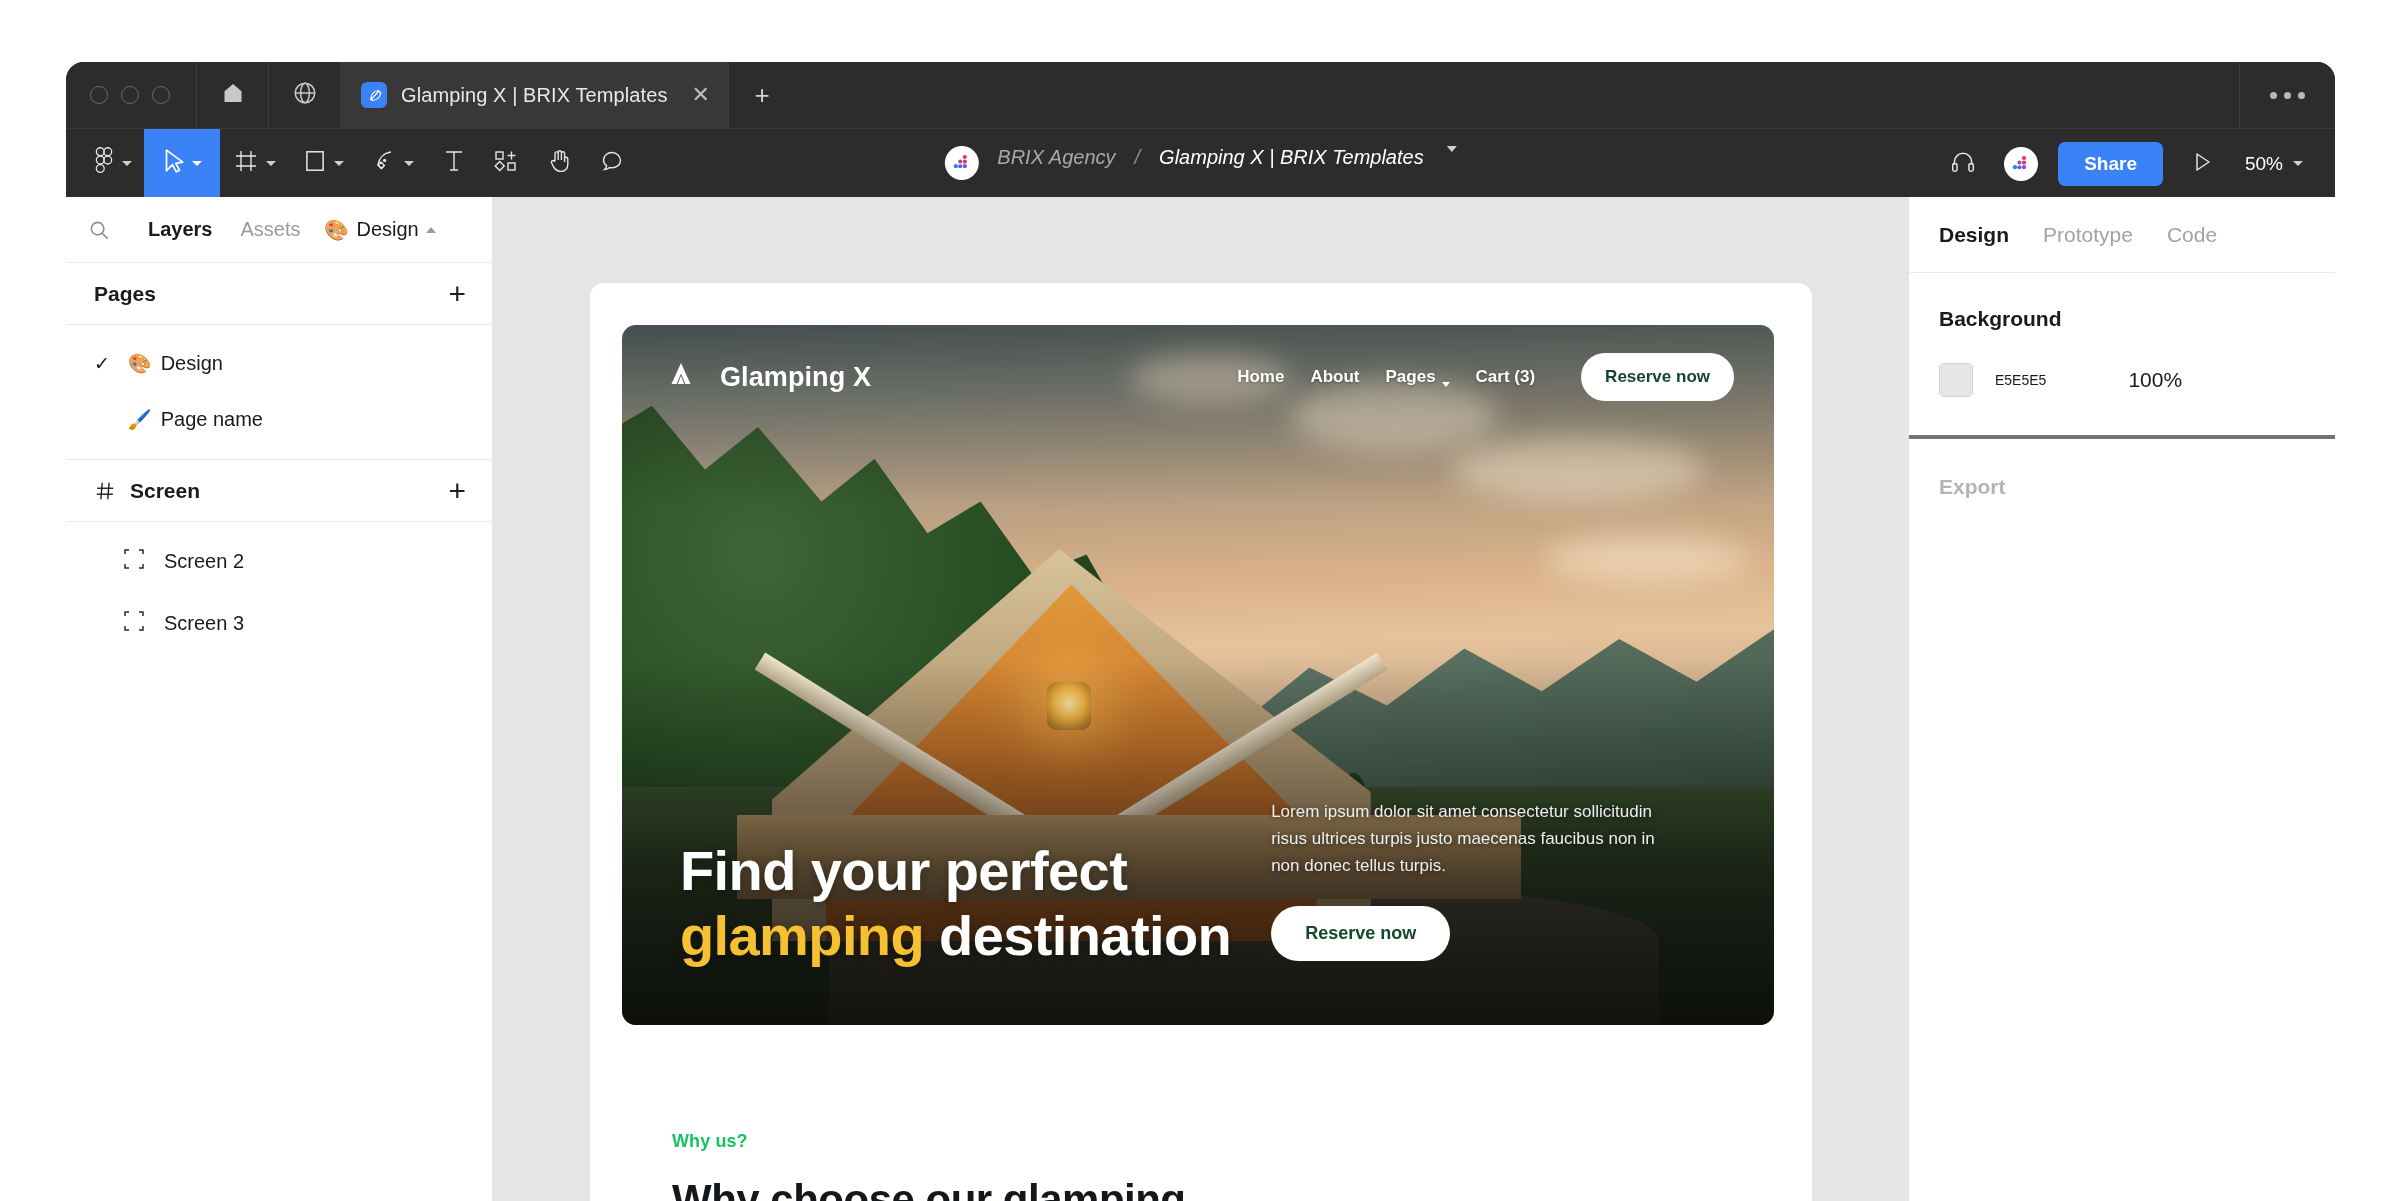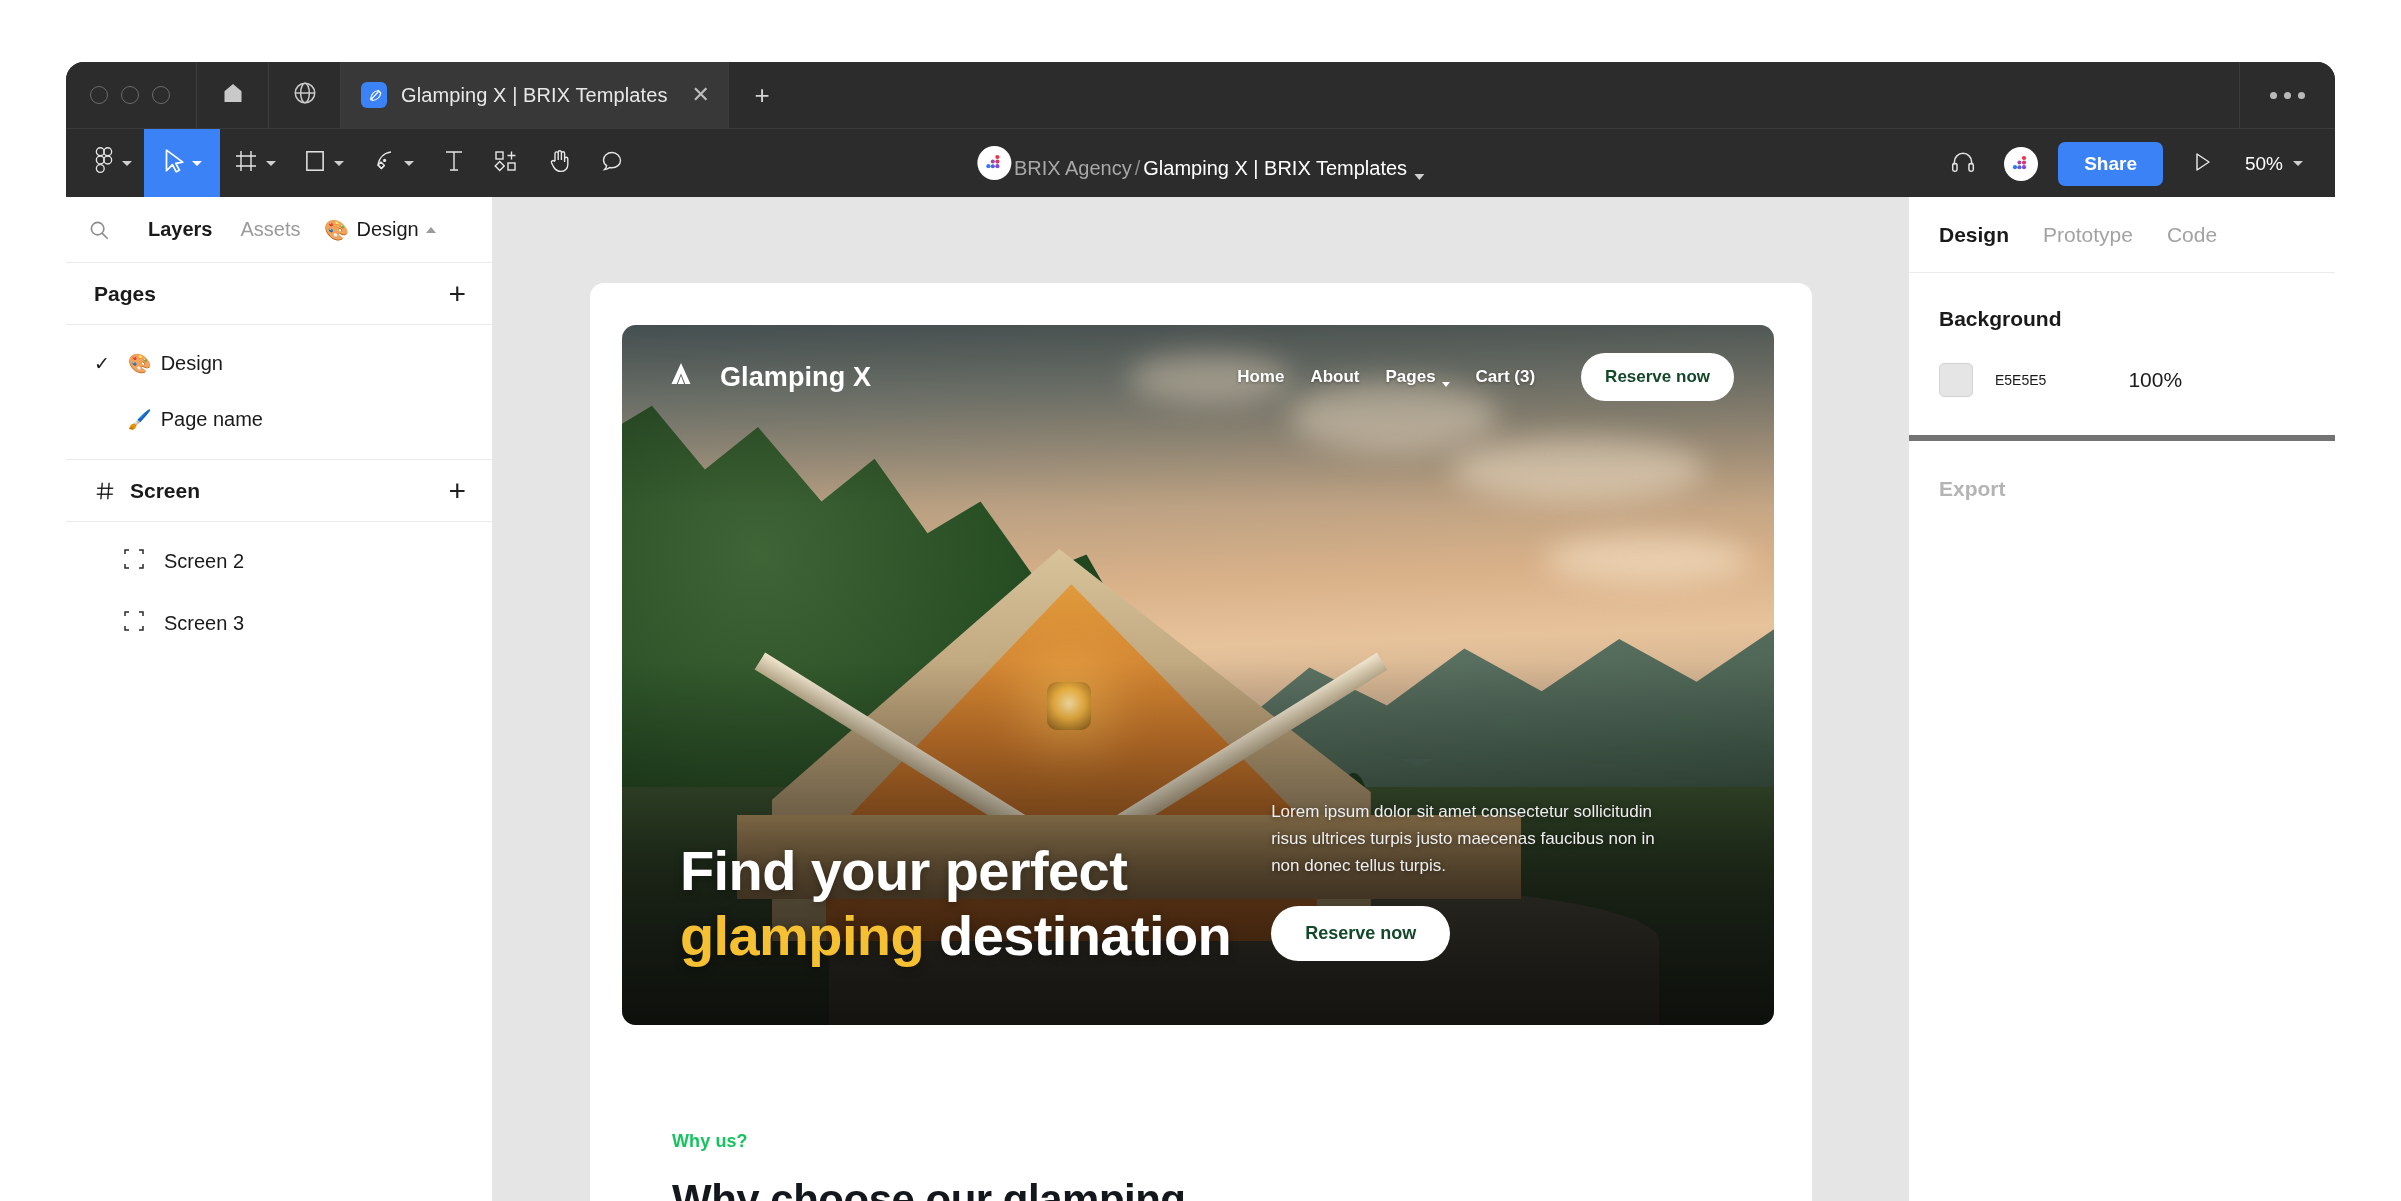--- a/index.html
+++ b/index.html
@@ -100,22 +100,23 @@
     border-left: 5px solid transparent;
     border-right: 5px solid transparent;
     border-top: 5px solid #cfcfcf;
     margin-left: 2px;
   }
   .tool.active .chev { border-top-color: #fff; }
 
   .breadcrumb {
     position: absolute;
     left: 50%; transform: translateX(-50%);
-    display: flex; align-items: flex-end; gap: 3px;
+    display: flex; align-items: flex-start; gap: 19px;
     white-space: nowrap;
+    font-style: italic;
   }
   .brix-avatar {
     width: 34px; height: 34px; border-radius: 50%;
     background: #ffffff;
     display: flex; align-items: center; justify-content: center;
     flex: 0 0 auto;
   }
   .crumb-org { color: #a8a8a8; font-size: 20px; }
   .crumb-sep { color: #8c8c8c; font-size: 20px; }
   .crumb-file { color: #ffffff; font-size: 20px; }
@@ -385,21 +386,21 @@
     width: 426px; background: #ffffff;
     flex: 0 0 auto; display: flex; flex-direction: column;
   }
   .rp-tabs {
     height: 76px; display: flex; align-items: center; gap: 34px;
     padding: 0 30px;
     border-bottom: 1px solid #ebebeb;
   }
   .rp-tab { font-size: 21px; color: #a2a2a2; cursor: pointer; }
   .rp-tab.active { color: #1a1a1a; font-weight: 700; }
-  .rp-section { padding: 34px 30px 38px; border-bottom: 6px solid #737373; }
+  .rp-section { padding: 34px 30px 38px; border-bottom: 4px solid #737373; }
   .rp-title { font-size: 21px; font-weight: 700; color: #1a1a1a; }
   .bg-row {
     display: flex; align-items: center; margin-top: 32px;
   }
   .swatch {
     width: 34px; height: 34px; border-radius: 5px;
     background: #e5e5e5; border: 1px solid #d3d3d3;
     cursor: pointer; flex: 0 0 auto;
   }
   .hexval { font-size: 14px; color: #1a1a1a; margin-left: 22px; cursor: pointer; }

